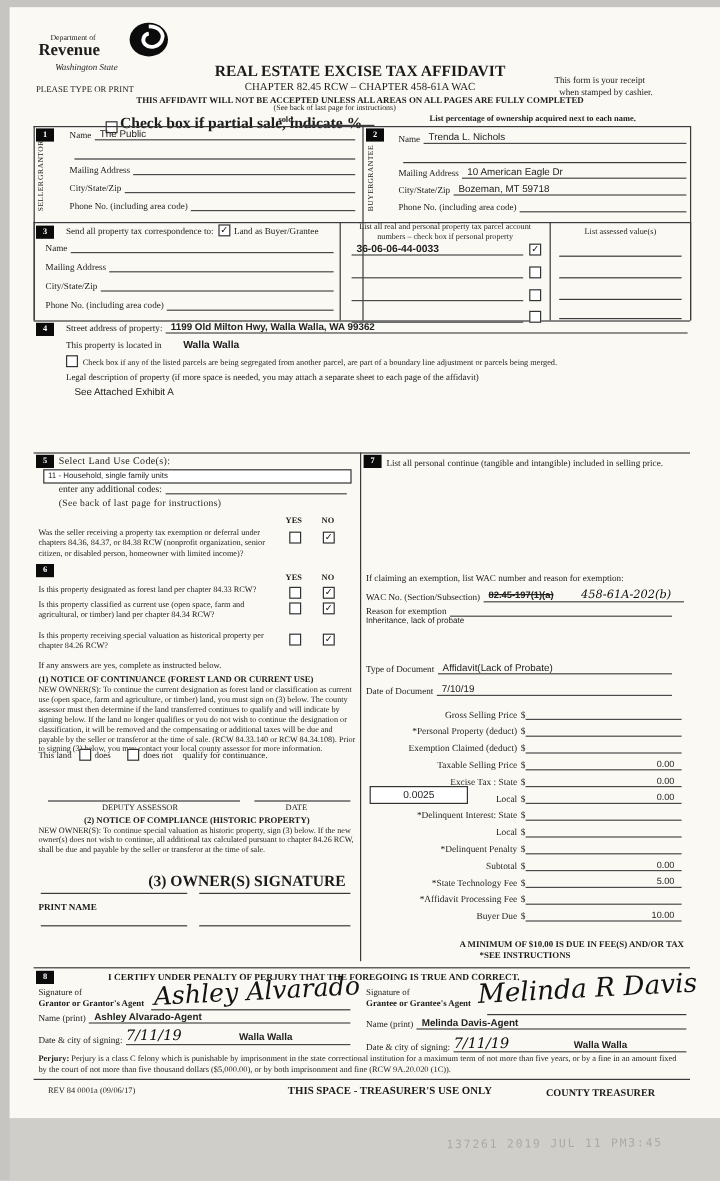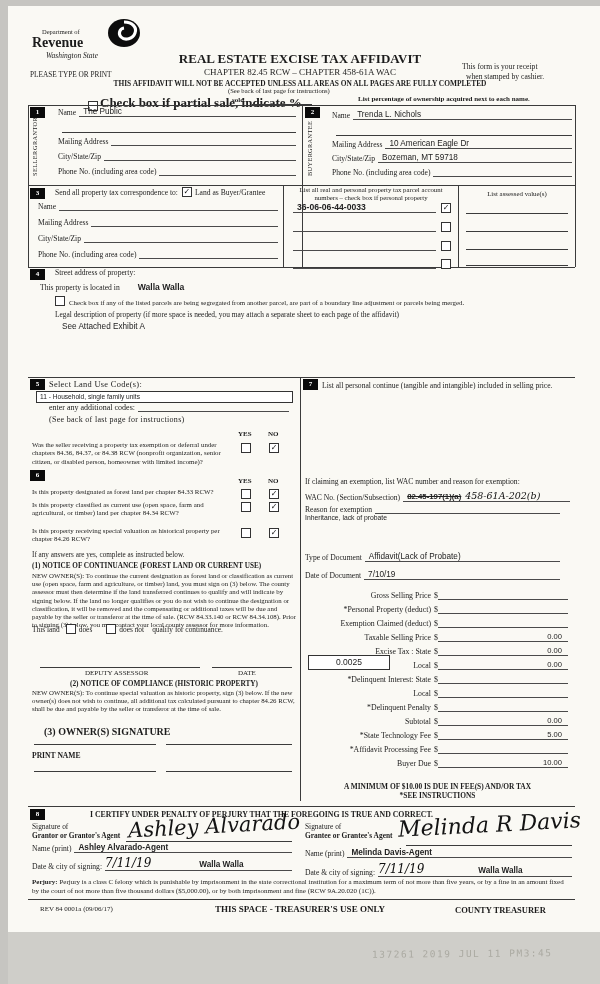--- a/index.html
+++ b/index.html
@@ -178,22 +178,23 @@
 
 <div class="abs serif" style="left:462px;top:190px;width:110px;text-align:center;font-size:6.9px">List assessed value(s)</div>
 <div class="hline" style="left:466px;top:213px;width:102px"></div>
 <div class="hline" style="left:466px;top:231px;width:102px"></div>
 <div class="hline" style="left:466px;top:249px;width:102px"></div>
 <div class="hline" style="left:466px;top:265px;width:102px"></div>
 
 <div class="numbox" style="left:30px;top:269px">4</div>
 <div class="row" style="left:55px;top:268px;width:518px">
   <span class="lbl">Street address of property:</span>
-</div>
-<div class="row" style="left:40px;top:282px;width:240px">
+  <span class="fill"><span class="val b">1199 Old Milton Hwy, Walla Walla, WA 99362</span></span>
+</div>
+<div class="row" style="left:55px;top:282px;width:240px">
   <span class="lbl">This property is located in</span>
   <span class="val b" style="margin-left:14px;font-size:8.6px">Walla Walla</span>
 </div>
 <div class="row" style="left:55px;top:296px;width:518px">
   <span class="cb"></span>
   <span class="lbl" style="margin-left:4px;font-size:6.9px;white-space:normal">Check box if any of the listed parcels are being segregated from another parcel, are part of a boundary line adjustment or parcels being merged.</span>
 </div>
 <div class="abs serif" style="left:55px;top:310px;font-size:7.4px">Legal description of property (if more space is needed, you may attach a separate sheet to each page of the affidavit)</div>
 <div class="abs sans" style="left:62px;top:322px;font-size:8.2px;color:#222">See Attached Exhibit A</div>
 
@@ -243,36 +244,36 @@
   <span class="lbl" style="margin-left:8px">qualify for continuance.</span>
 </div>
 
 <div class="hline" style="left:40px;top:667px;width:160px"></div>
 <div class="hline" style="left:212px;top:667px;width:80px"></div>
 <div class="abs serif" style="left:85px;top:669px;font-size:7px">DEPUTY ASSESSOR</div>
 <div class="abs serif" style="left:238px;top:669px;font-size:7px">DATE</div>
 
 <div class="abs serif b" style="left:32px;top:679px;width:264px;text-align:center;font-size:7.3px">(2) NOTICE OF COMPLIANCE (HISTORIC PROPERTY)</div>
 <div class="abs serif small" style="left:32px;top:689px;width:264px">NEW OWNER(S): To continue special valuation as historic property, sign (3) below. If the new owner(s) does not wish to continue, all additional tax calculated pursuant to chapter 84.26 RCW, shall be due and payable by the seller or transferor at the time of sale.</div>
-<div class="abs serif b" style="left:44px;top:726px;width:264px;text-align:left;font-size:10px">(3) OWNER(S) SIGNATURE</div>
+<div class="abs serif b" style="left:24px;top:726px;width:264px;text-align:right;font-size:13px">(3) OWNER(S) SIGNATURE</div>
 <div class="hline" style="left:34px;top:744px;width:122px"></div>
 <div class="hline" style="left:166px;top:744px;width:126px"></div>
 <div class="abs serif b" style="left:32px;top:751px;width:264px;text-align:left;font-size:7.6px">PRINT NAME</div>
 <div class="hline" style="left:34px;top:771px;width:122px"></div>
 <div class="hline" style="left:166px;top:771px;width:126px"></div>
 
 <div class="numbox" style="left:303px;top:379px">7</div>
 <div class="abs serif" style="left:322px;top:381px;width:238px;font-size:7.6px;line-height:9px">List all  personal continue (tangible and intangible) included in selling price.</div>
 <div class="abs serif" style="left:305px;top:477px;font-size:7.6px">If claiming an exemption, list WAC number and reason for exemption:</div>
 
 <div class="row" style="left:305px;top:490px;width:265px">
   <span class="lbl">WAC No. (Section/Subsection)</span>
   <span class="fill">
     <span class="val b" style="text-decoration:line-through;font-size:7.8px">82.45-197(1)(a)</span>
-    <span class="hand" style="font-size:9.5px;margin-left:2px">458-61A-202(b)</span>
+    <span class="hand" style="font-size:9.5px;margin-left:21px">458-61A-202(b)</span>
   </span>
 </div>
 <div class="row" style="left:305px;top:504px;width:255px">
   <span class="lbl">Reason for exemption</span>
   <span class="fill"></span>
 </div>
 <div class="abs sans" style="left:305px;top:514px;font-size:6.8px;color:#222">Inheritance, lack of probate</div>
 
 <div class="row" style="left:305px;top:552px;width:255px">
   <span class="lbl">Type of Document</span>
@@ -343,21 +344,21 @@
   <span class="flabel">*Affidavit Processing Fee</span>
     <span class="fdollar">$</span>
   <span class="ffill"></span>
 </div>
 <div class="frow" style="top:758px">
   <span class="flabel">Buyer Due</span>
     <span class="fdollar">$</span>
   <span class="ffill">10.00</span>
 </div>
 
-<div class="abs serif b" style="left:305px;top:782px;width:265px;text-align:center;font-size:7.4px">A MINIMUM OF $10.00 IS DUE IN FEE(S) AND/OR TAX</div>
+<div class="abs serif b" style="left:305px;top:782px;width:265px;text-align:right;font-size:7.4px">A MINIMUM OF $10.00 IS DUE IN FEE(S) AND/OR TAX</div>
 <div class="abs serif b" style="left:305px;top:791px;width:265px;text-align:center;font-size:7.4px">*SEE INSTRUCTIONS</div>
 
 <div class="hline" style="left:28px;top:806px;width:547px"></div>
 <div class="numbox" style="left:30px;top:809px">8</div>
 <div class="abs serif b" style="left:90px;top:810px;width:440px;font-size:7.8px">I CERTIFY UNDER PENALTY OF PERJURY THAT THE FOREGOING IS TRUE AND CORRECT.</div>
 
 <div class="abs serif" style="left:32px;top:822px;font-size:7.4px">Signature of</div>
 <div class="abs serif b" style="left:32px;top:831px;font-size:7.4px">Grantor or Grantor's Agent</div>
 <div class="script" style="left:128px;top:814px;font-size:21px">Ashley Alvarado</div>
 <div class="hline" style="left:126px;top:841px;width:166px"></div>
@@ -388,15 +389,15 @@
     <span class="val b" style="margin-left:48px">Walla Walla</span>
   </span>
 </div>
 
 <div class="abs serif" style="left:32px;top:878px;width:540px;font-size:7px;line-height:9px">
   <span class="b">Perjury:</span>
   <span>Perjury is a class C felony which is punishable by imprisonment in the state correctional institution for a maximum term of not more than five years, or by a fine in an amount fixed by the court of not more than five thousand dollars ($5,000.00), or by both imprisonment and fine (RCW 9A.20.020 (1C)).</span>
 </div>
 <div class="hline" style="left:28px;top:899px;width:547px"></div>
 <div class="abs serif" style="left:40px;top:905px;font-size:7px">REV 84 0001a (09/06/17)</div>
-<div class="abs serif b" style="left:190px;top:904px;width:220px;text-align:center;font-size:9px">THIS SPACE - TREASURER'S USE ONLY</div>
+<div class="abs serif b" style="left:190px;top:904px;width:220px;text-align:right;font-size:9px">THIS SPACE - TREASURER'S USE ONLY</div>
 <div class="abs serif b" style="left:455px;top:905px;font-size:8.5px">COUNTY TREASURER</div>
 <div class="stamp" style="left:372px;top:948px">137261 2019 JUL 11 PM3:45</div>
 
 </body></html>

